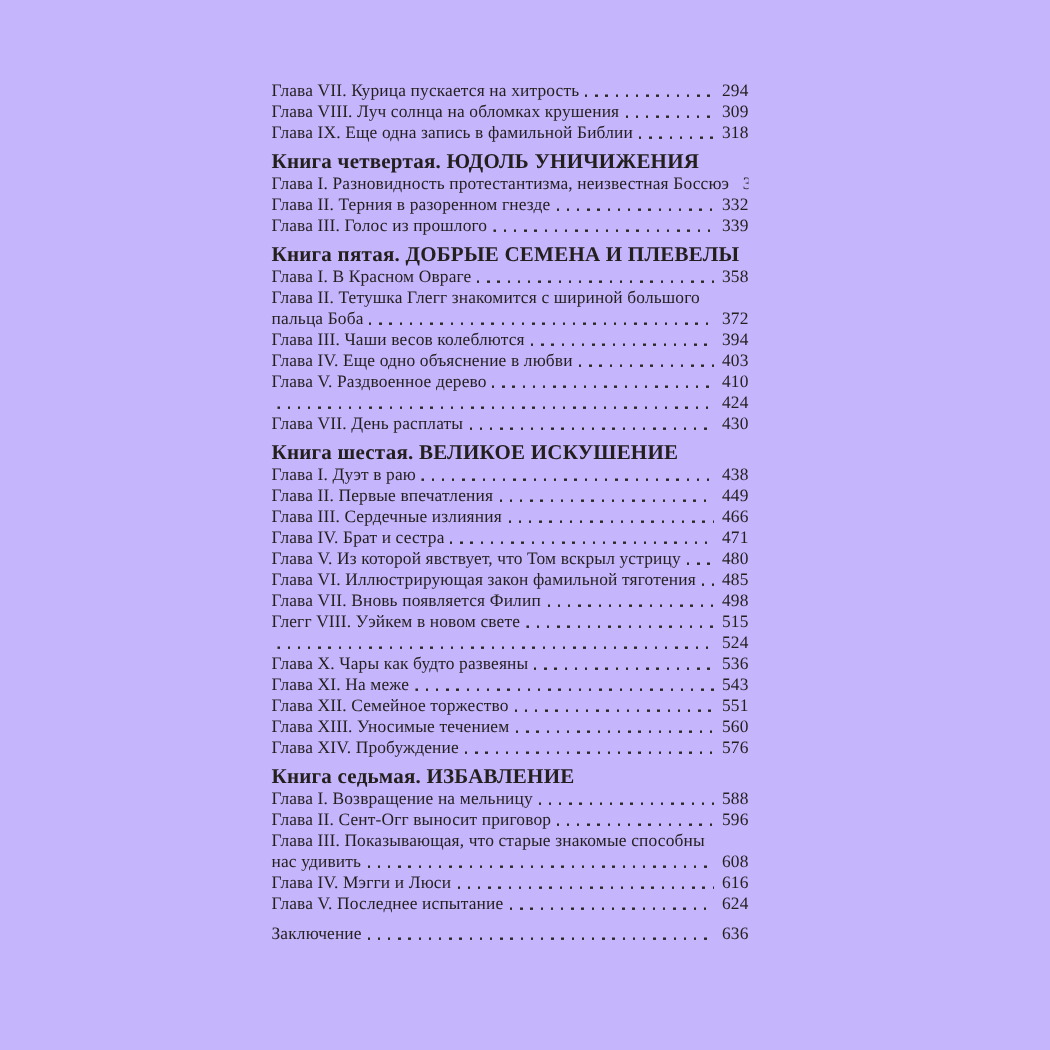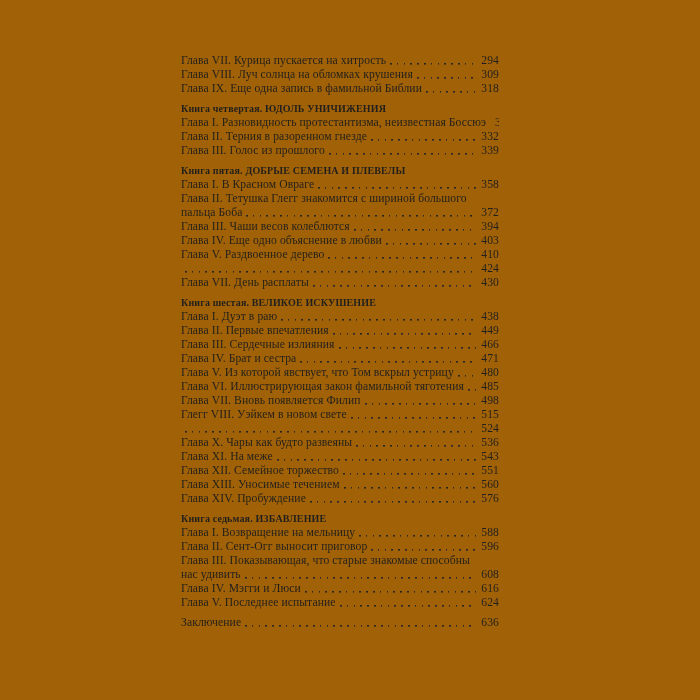--- a/index.html
+++ b/index.html
@@ -4,40 +4,40 @@
 <style>
   html, body {
     margin: 0;
     padding: 0;
     background: #ffffff;
   }
   .sheet {
     position: relative;
     width: 700px;
     height: 700px;
-    background: #a16207;
+    background: #c4b5fd;
     overflow: hidden;
     font-family: "Liberation Serif", "DejaVu Serif", serif;
   }
   .toc {
     position: absolute;
     left: 181px;
     top: 54px;
     width: 318px;
     font-size: 11.6px;
     line-height: 14px;
     color: #221f1c;
     letter-spacing: 0.1px;
   }
   .toc-section + .toc-section {
     margin-top: 6px;
   }
   .heading {
     font-weight: bold;
-    font-size: 10px;
+    font-size: 14px;
     letter-spacing: 0.15px;
     white-space: nowrap;
     overflow: hidden;
   }
   .row {
     display: flex;
     align-items: baseline;
     overflow: hidden;
   }
   .title {

